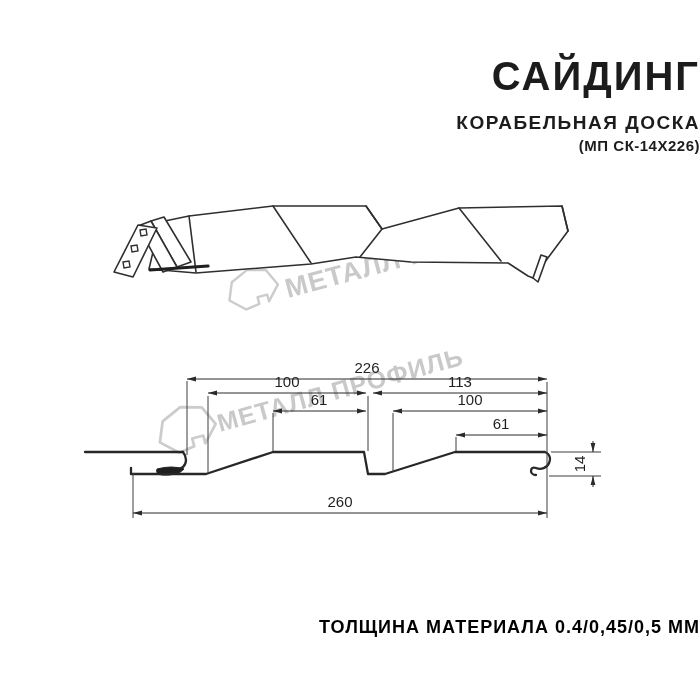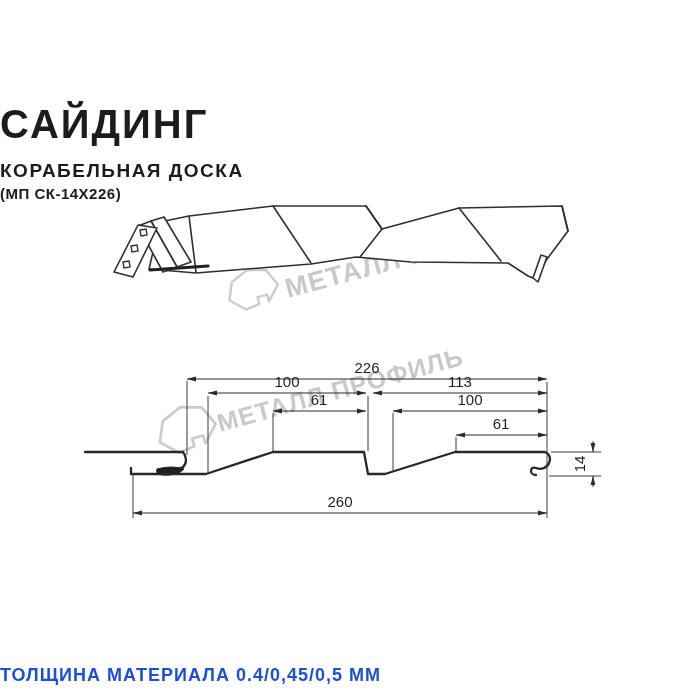--- a/index.html
+++ b/index.html
@@ -1,22 +1,22 @@
 <!DOCTYPE html>
 <html><head>
 <meta charset="utf-8">
 <style>
   html,body{margin:0;padding:0;background:#fff;}
   .page{position:relative;width:700px;height:700px;background:#ffffff;overflow:hidden;
         font-family:"Liberation Sans",sans-serif;}
-  .hdr{position:absolute;left:0;width:700px;text-align:left;color:#1c1c1c;margin-top:48px;}
+  .hdr{position:absolute;left:0;width:700px;text-align:right;color:#1c1c1c;}
   .title{top:54px;font-size:40px;font-weight:800;letter-spacing:2px;}
   .subtitle{top:112px;font-size:19px;font-weight:600;letter-spacing:1.5px;}
   .code{top:137px;font-size:15px;font-weight:700;letter-spacing:.5px;}
-  .footer{top:617px;font-size:18px;font-weight:600;letter-spacing:1px;color:#1d4ed8;}
+  .footer{top:617px;font-size:18px;font-weight:600;letter-spacing:1px;color:#000000;}
   svg.art{position:absolute;left:0;top:0;}
   .wm-text{font-weight:bold;fill:#c9c9c9;letter-spacing:1px;}
   .wm-shape{fill:none;stroke:#cccccc;stroke-width:2.4;stroke-linejoin:round;}
   .profile{fill:none;stroke:#272727;stroke-width:2.3;stroke-linecap:round;stroke-linejoin:round;}
   .iso{fill:none;stroke:#2f2f2f;stroke-width:1.6;stroke-linejoin:round;stroke-linecap:round;}
   .iso-face{fill:#ffffff;stroke:#2f2f2f;stroke-width:1.6;stroke-linejoin:round;}
   .ext{stroke:#3c3c3c;stroke-width:1;fill:none;}
   .dim{stroke:#2a2a2a;stroke-width:1;fill:none;}
   .dim-text{font-size:15px;fill:#1f1f1f;text-anchor:middle;}
 </style>

